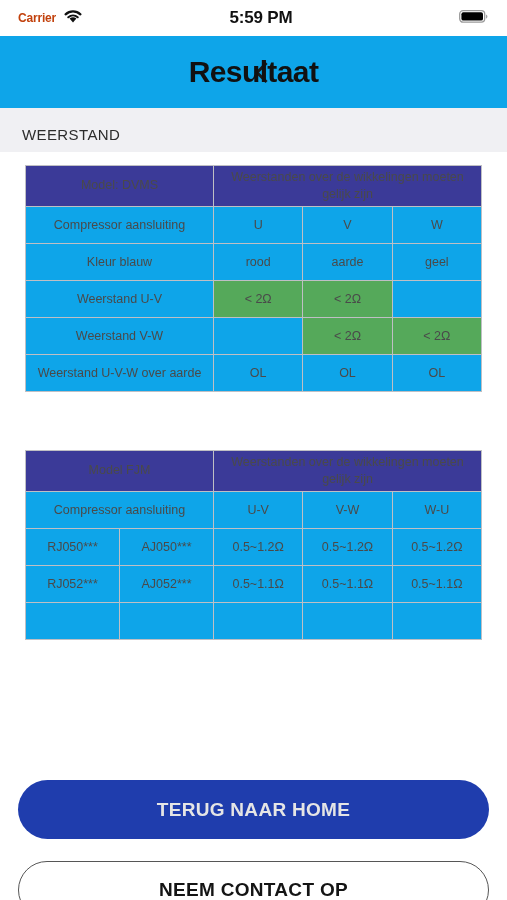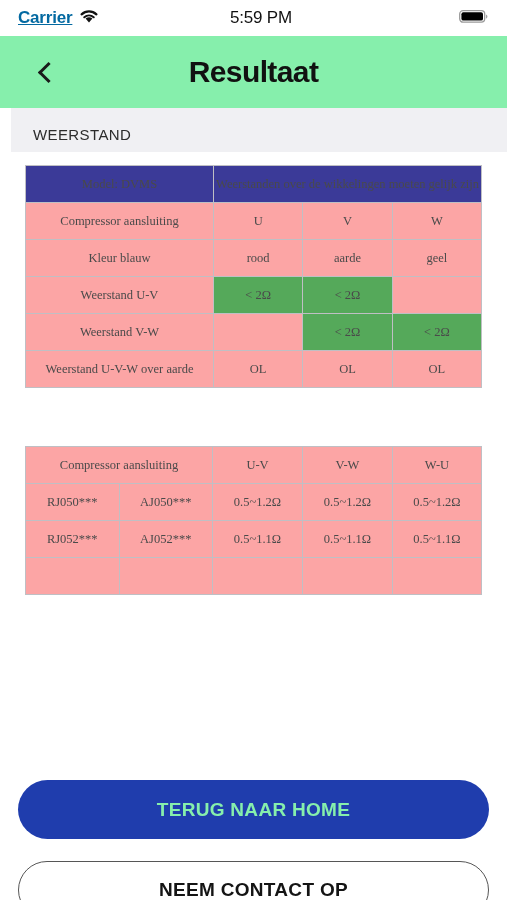--- a/index.html
+++ b/index.html
@@ -20,50 +20,50 @@
     align-items: center;
     padding: 0 18px;
     position: relative;
   }
   .status-left {
     display: flex;
     align-items: center;
     gap: 7px;
   }
   .carrier-text {
-    font-size: 17px;
+    font-size: 12px;
     font-weight: 600;
-    color: #0369a1;
+    color: #c2410c;
     letter-spacing: -0.2px;
-    text-decoration: underline;
   }
   .wifi-icon { display: block; }
   .status-time {
     position: absolute;
     left: 15px; right: 0;
     text-align: center;
     font-size: 17px;
-    font-weight: 400;
+    font-weight: 700;
     color: #111;
     letter-spacing: -0.2px;
   }
   .status-right {
     margin-left: auto;
     display: flex;
     align-items: center;
     z-index: 2;
   }
 
   
   .nav-bar {
     height: 72px;
     display: flex;
     align-items: center;
     position: relative;
-    background: #86efac;
+    background: #0ea5e9;
+    justify-content: center;
   }
   .back-btn {
     width: 56px;
     height: 56px;
     margin-left: 18px;
     display: flex;
     align-items: center;
     justify-content: center;
     cursor: pointer;
   }
@@ -85,57 +85,56 @@
     letter-spacing: -0.6px;
   }
 
   
   .section-band {
     background: #f0f0f3;
     height: 52px;
     display: flex;
     align-items: center;
     padding-left: 22px;
-    margin-left: 11px;
   }
   .section-band-label {
     font-size: 15px;
     color: #2c2c2c;
     letter-spacing: 0.4px;
   }
 
   
   .content {
     position: absolute;
     top: 152px;
     left: 0;
     right: 0;
     bottom: 170px;
     overflow: hidden;
     background: #fff;
   }
 
-  .table-wrap { padding: 0 25px; font-family: Liberation Serif, serif; }
+  .table-wrap { padding: 0 25px; }
   .table-wrap.first { margin-top: 13px; }
   .table-wrap.second { margin-top: 58px; }
 
   table.res-table {
     width: 457px;
     border-collapse: collapse;
     table-layout: fixed;
   }
   table.res-table td {
     border: 1px solid #bfbfc4;
     text-align: center;
     vertical-align: middle;
     font-size: 12.5px;
     color: #4a4a4a;
     height: 37px;
     padding: 3px 2px;
-    background: #fca5a5;
+    background: #0ea5e9;
   }
   td.hdr {
     background: #3b3a98 !important;
     color: #ffffff;
     font-size: 12.5px;
     height: 42px;
     border: 1px solid #3b3a98;
     line-height: 1.35;
   }
   td.hdr.hdr-right {
@@ -163,21 +162,21 @@
     display: flex;
     align-items: center;
     justify-content: center;
     border-radius: 30px;
     cursor: pointer;
     letter-spacing: 0.3px;
   }
   .btn-primary {
     height: 59px;
     background: #1f3dad;
-    color: #86efac;
+    color: #e5e5e5;
     font-size: 19px;
     font-weight: 700;
     margin-top: 50px;
   }
   .btn-secondary {
     height: 58px;
     background: #ffffff;
     color: #141414;
     font-size: 19px;
     font-weight: 700;
@@ -267,20 +266,24 @@
           <td>OL</td>
           <td>OL</td>
         </tr>
       </tbody>
     </table>
   </div>
 
   <div class="table-wrap second">
     <table class="res-table">
       <tbody>
+        <tr>
+          <td class="hdr" colspan="2" style="width:188px">Model FJM</td>
+          <td class="hdr hdr-right" colspan="3">Weerstanden over de wikkelingen moeten gelijk zijn</td>
+        </tr>
 
         <tr>
           <td colspan="2">Compressor aansluiting</td>
           <td style="width:90px">U-V</td>
           <td style="width:90px">V-W</td>
           <td style="width:89px">W-U</td>
         </tr>
 
 
         <tr>

